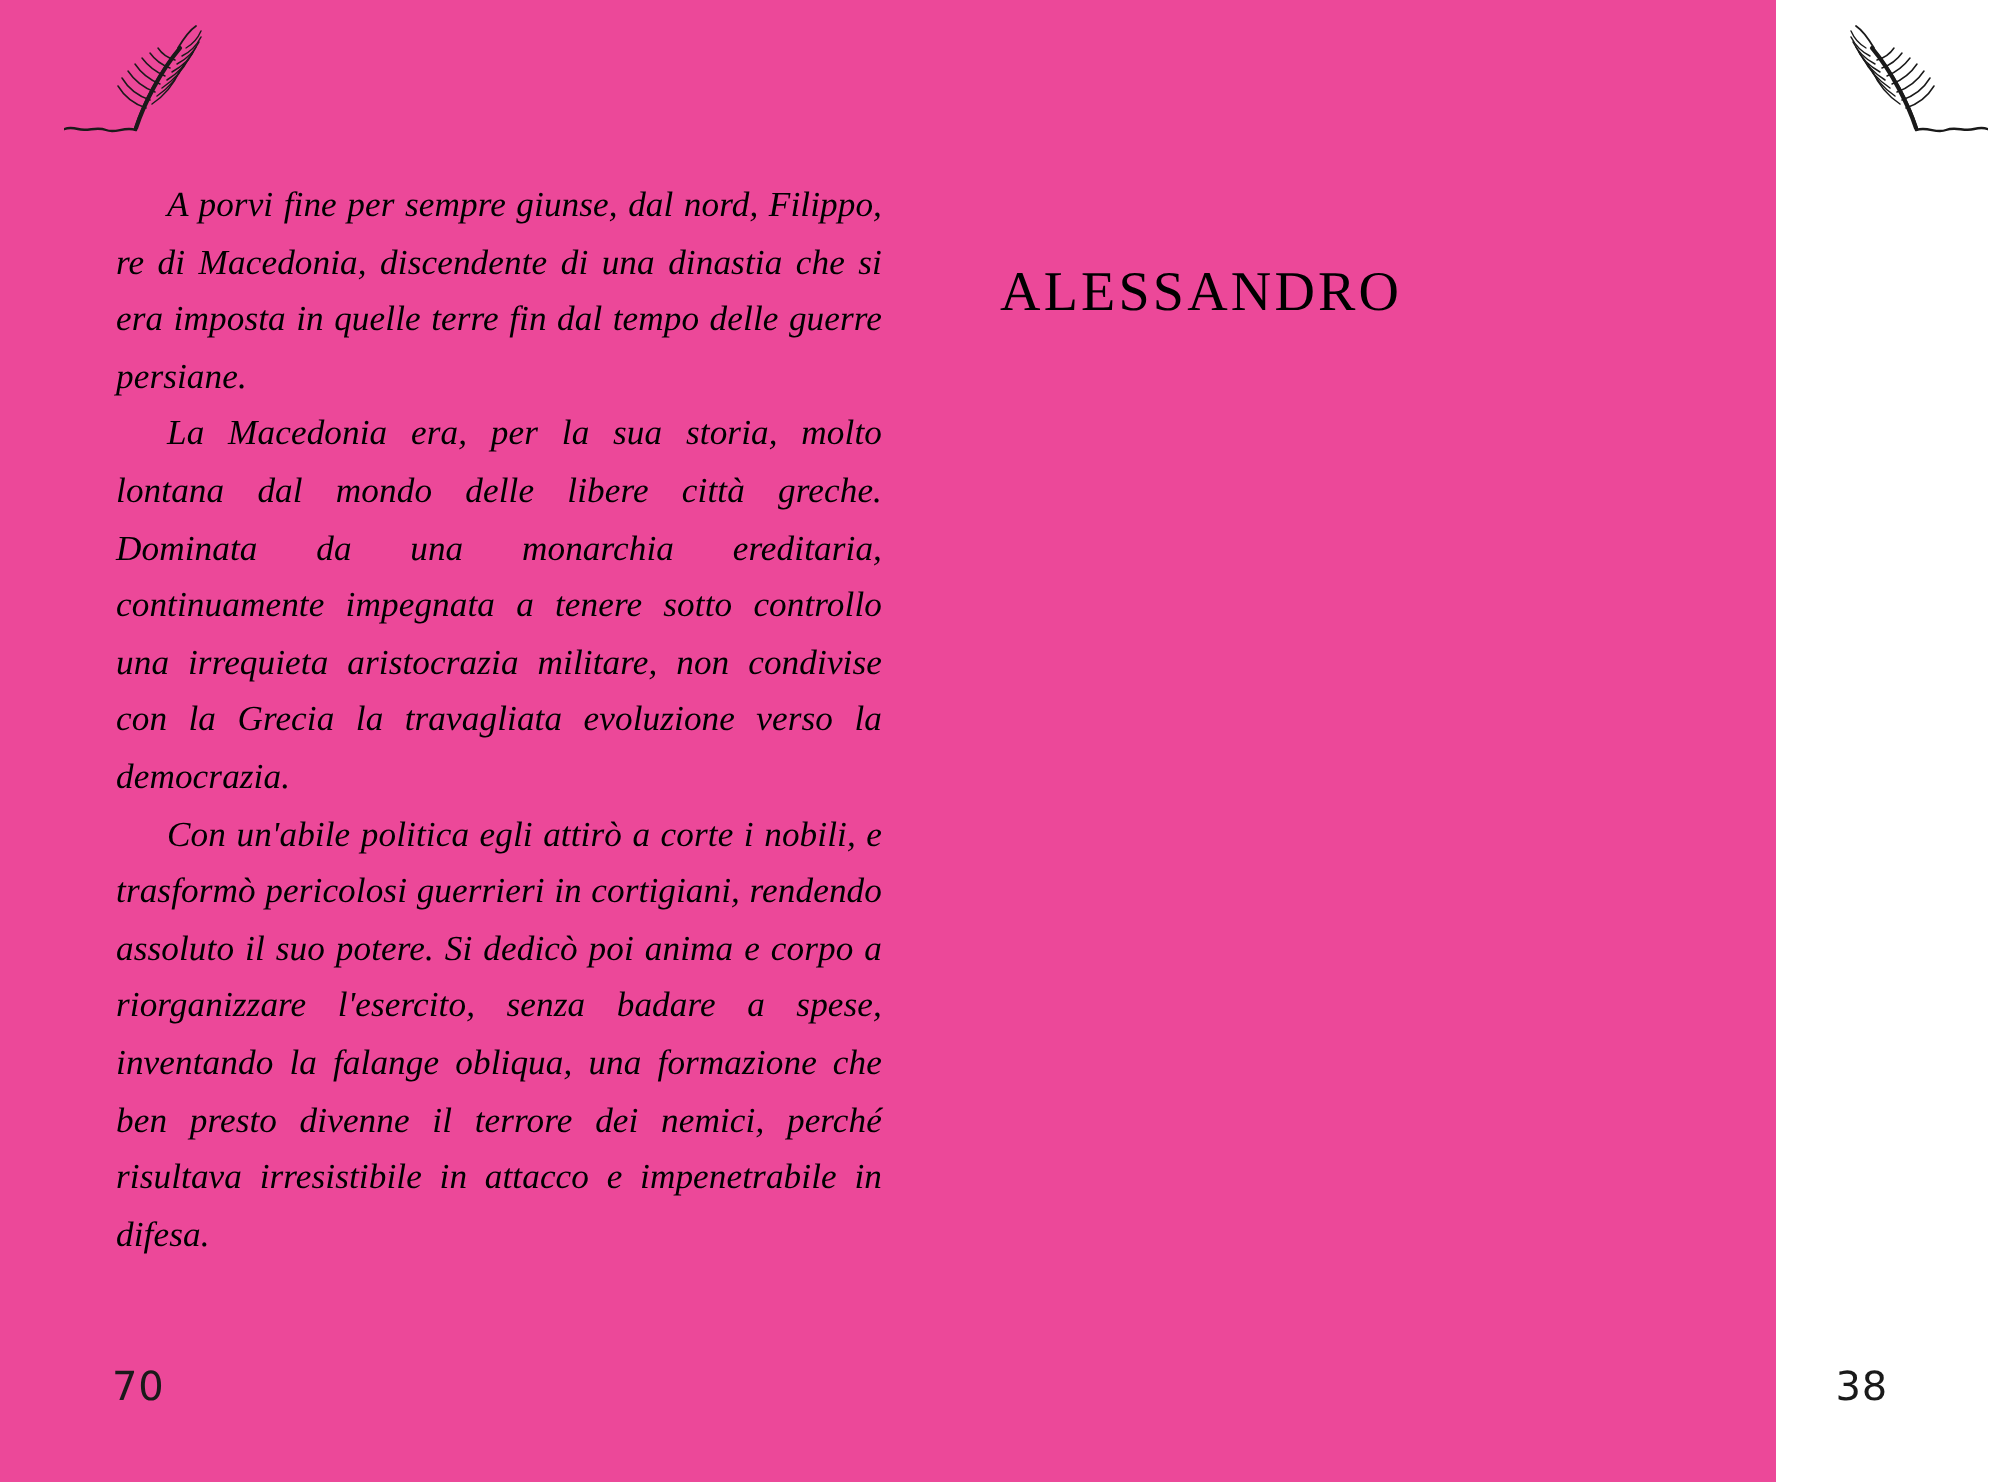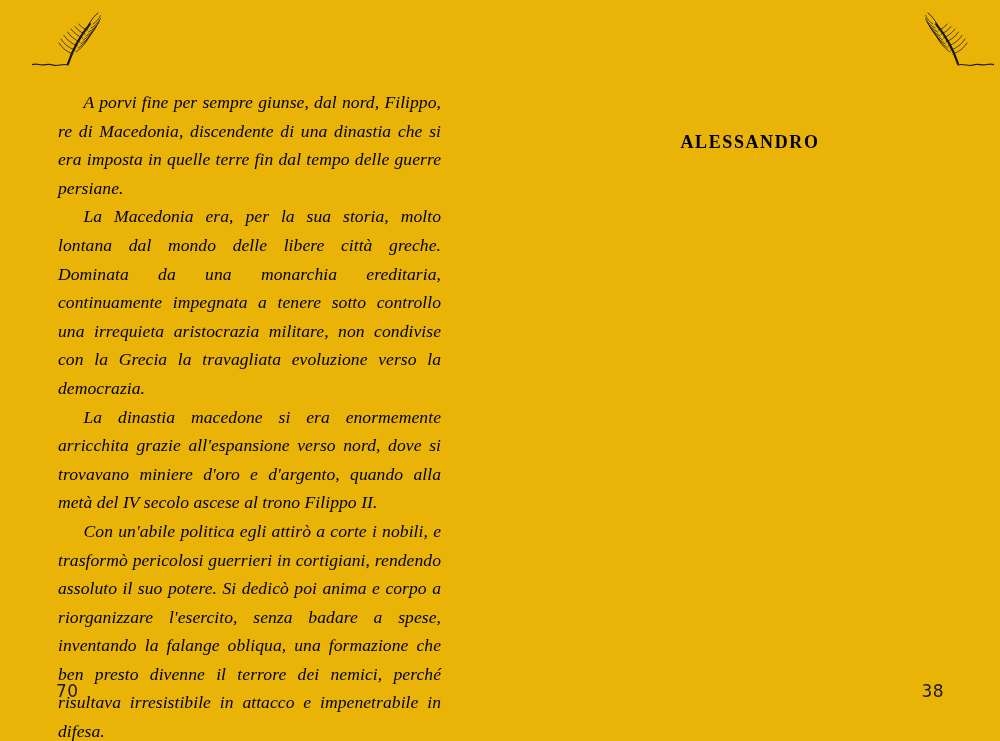--- a/index.html
+++ b/index.html
@@ -10,23 +10,23 @@
   body {
     width: 1000px;
     height: 741px;
     overflow: hidden;
     font-family: "Liberation Serif", serif;
     color: #000000;
   }
 
   .spread {
     position: relative;
-    width: 1000px;
+    width: 888px;
     height: 741px;
-    background: #eab308;
+    background: #ec4899;
   }
 
   
   .page {
     position: absolute;
     top: 0;
     height: 741px;
     box-sizing: border-box;
   }
   .page-left  { left: 0;    width: 500px; }
@@ -62,34 +62,33 @@
   .textblock-left p {
     margin: 0;
     text-indent: 1.45em;
   }
 
   .chapter-title {
     position: absolute;
     left: 0;
     top: 133px;
     width: 500px;
-    text-align: center;
     font-family: "Liberation Serif", serif;
-    font-size: 18px;
+    font-size: 28px;
     letter-spacing: 1.6px;
-    font-weight: 700;
+    font-weight: 400;
     line-height: 1;
   }
 
   
   .folio {
     position: absolute;
     top: 681px;
     font-family: "DejaVu Sans", sans-serif;
-    font-size: 17px;
+    font-size: 20px;
     letter-spacing: 0.4px;
     color: #1a1a1a;
   }
   .folio-left  { left: 56px;  }
   .folio-right { right: 56px; }
 </style>
 </head>
 <body>
 
 <div class="spread">
@@ -123,21 +122,20 @@
           <path d="M57 16 C60 11 63 7 66 5" stroke-width="0.9"></path>
 
           <path d="M36 57 C30 55 26 59 21 57 C16 55 12 58 7 56.5 C4 55.8 1 56.2 0 56.6" stroke-width="1.2"></path>
         </g>
       </svg>
     </div>
 
     <div class="textblock textblock-left">
       <p>A porvi fine per sempre giunse, dal nord, Filippo, re di Macedonia, discendente di una dinastia che si era imposta in quelle terre fin dal tempo delle guerre persiane.</p>
       <p>La Macedonia era, per la sua storia, molto lontana dal mondo delle libere città greche. Dominata da una monarchia ereditaria, continuamente impegnata a tenere sotto controllo una irrequieta aristocrazia militare, non condivise con la Grecia la travagliata evoluzione verso la democrazia.</p>
-      <p>La dinastia macedone si era enormemente arricchita grazie all'espansione verso nord, dove si trovavano miniere d'oro e d'argento, quando alla metà del IV secolo ascese al trono Filippo II.</p>
       <p>Con un'abile politica egli attirò a corte i nobili, e trasformò pericolosi guerrieri in cortigiani, rendendo assoluto il suo potere. Si dedicò poi anima e corpo a riorganizzare l'esercito, senza badare a spese, inventando la falange obliqua, una formazione che ben presto divenne il terrore dei nemici, perché risultava irresistibile in attacco e impenetrabile in difesa.</p>
 
     </div>
 
     <div class="folio folio-left">70</div>
   </div>
 
   <div class="page page-right">
 
     <div class="ornament ornament-right">

